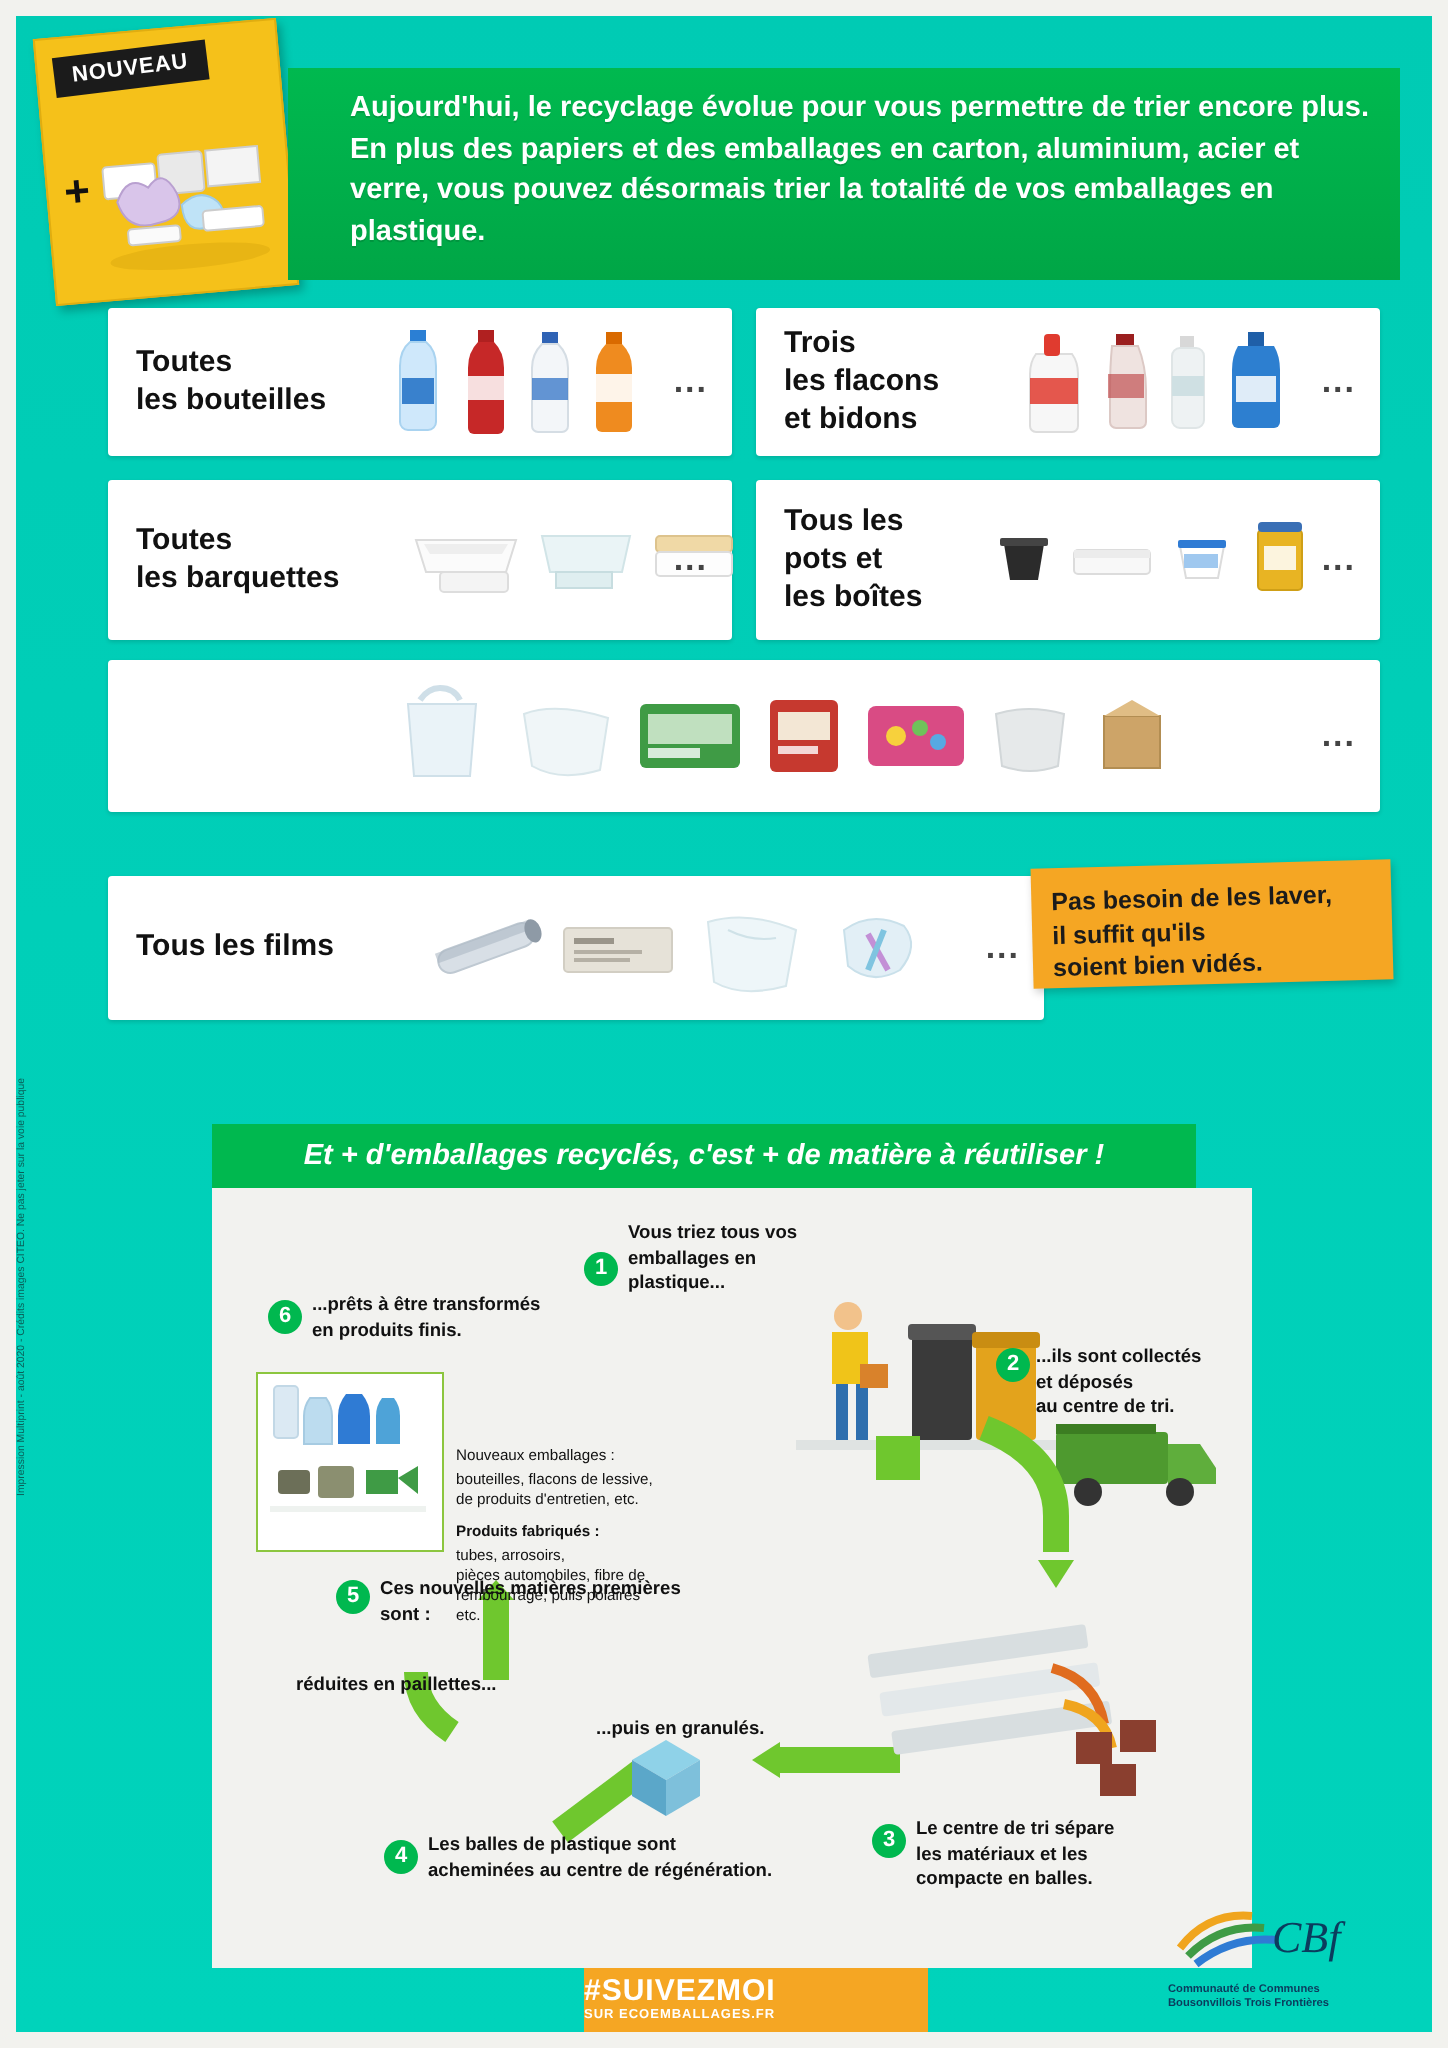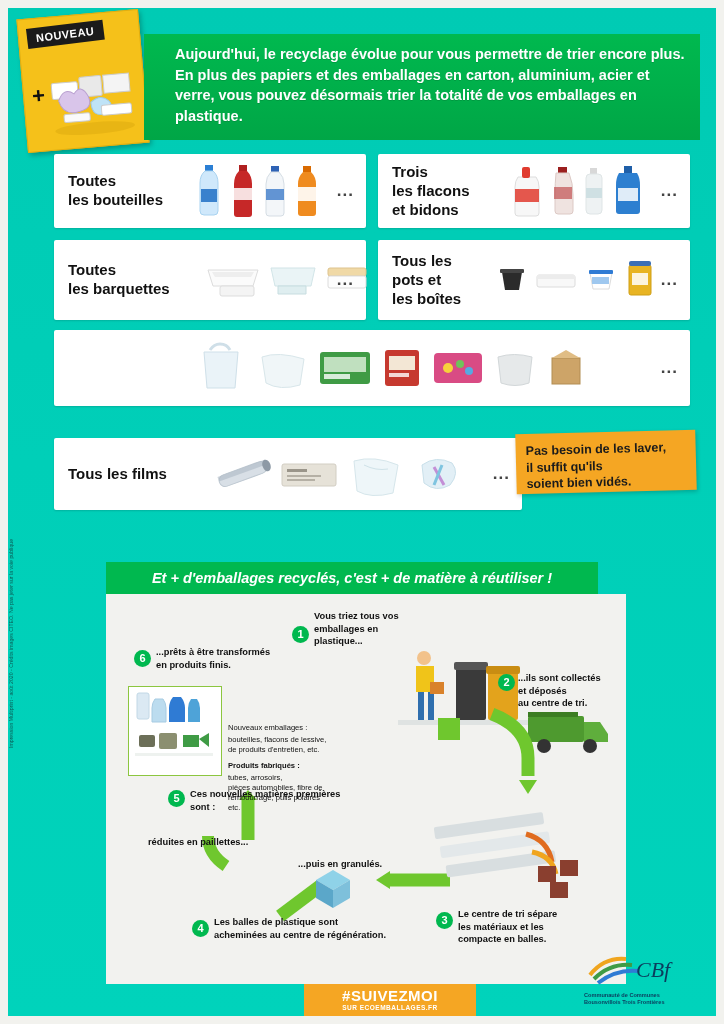--- a/index.html
+++ b/index.html
@@ -96,22 +96,22 @@
   }
   .step-txt{
     position:absolute;font-size:9.3px;font-weight:bold;color:#111;line-height:1.35;
   }
   .info-box{
     position:absolute;left:22px;top:92px;width:92px;height:88px;
     background:#fff;border:1px solid #8cc63f;
   }
   .info-txt{position:absolute;font-size:7.6px;color:#111;line-height:1.3;margin-top:37px;}
   .suivez{
-    position:absolute;left:296px;top:976px;width:172px;height:32px;
-    background:#f5a623;text-align:center;
+    position:absolute;left:284px;top:976px;width:172px;height:32px;
+    background:#f5a623;text-align:left;
   }
   .suivez .h{display:block;color:#fff;font-size:15px;font-weight:bold;letter-spacing:.5px;padding-top:3px;}
   .suivez .s{display:block;color:#fff;font-size:6.5px;font-weight:bold;letter-spacing:.5px;}
   .logo{
     position:absolute;right:14px;bottom:10px;width:118px;margin-top:38px;
   }
   .logo .name{font-size:5.6px;font-weight:bold;color:#0b3c5d;line-height:1.25;margin-top:1px;}
   .sidecredit{
     position:absolute;left:0px;top:740px;
     font-size:5.2px;color:#0a5f58;width:260px;

